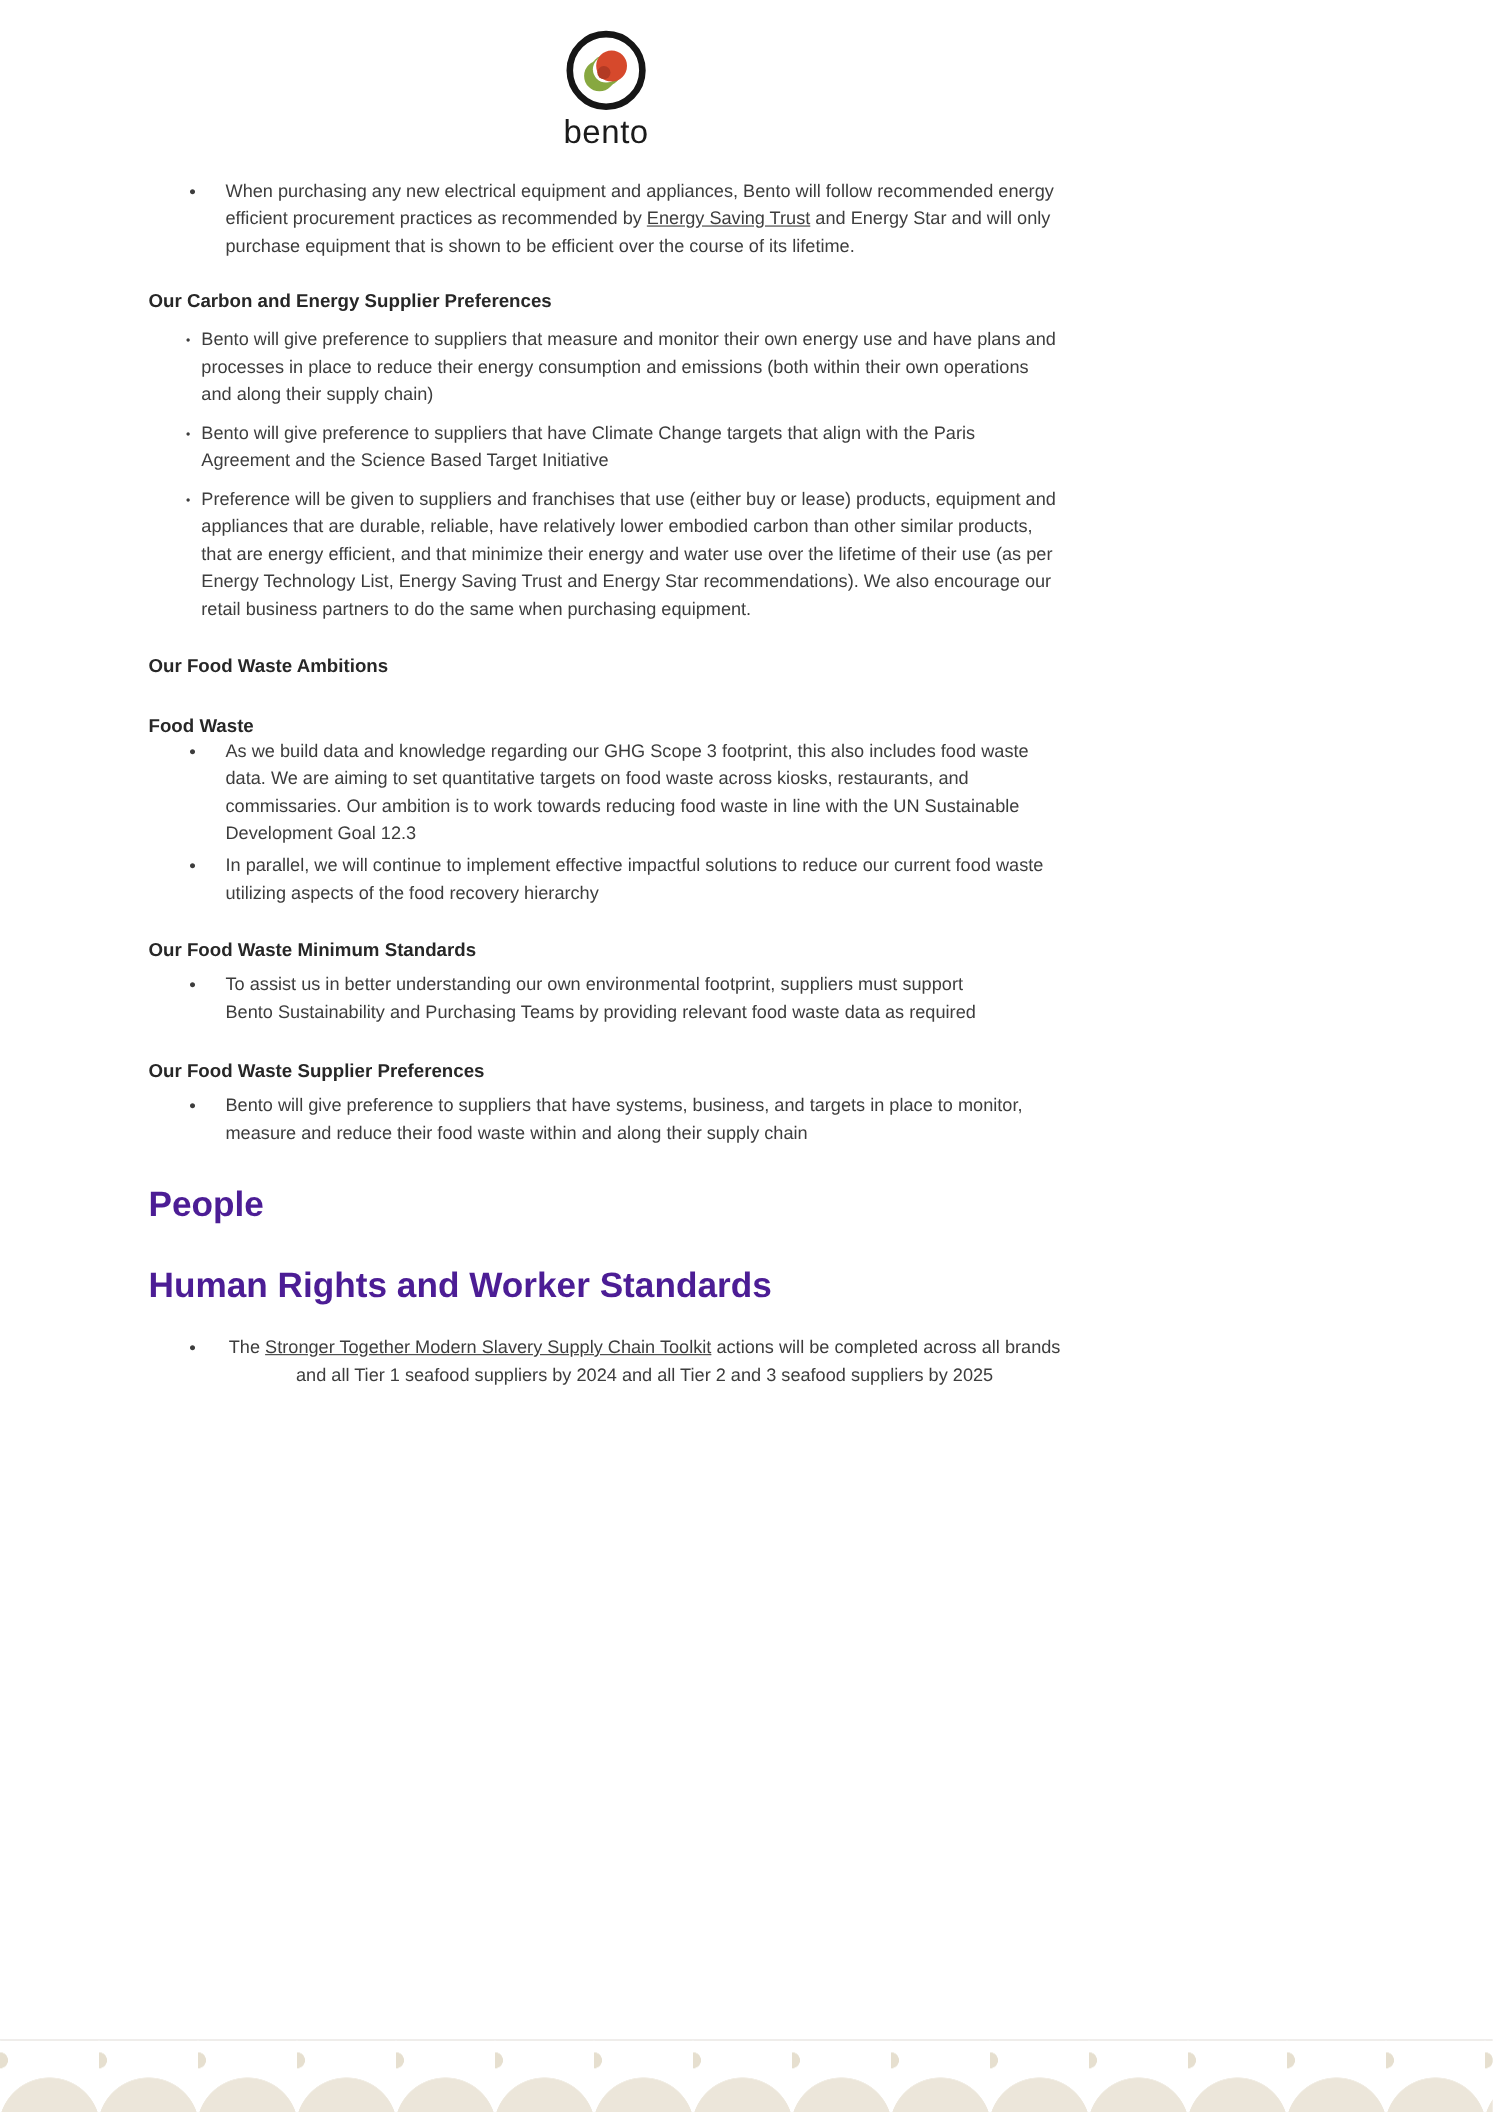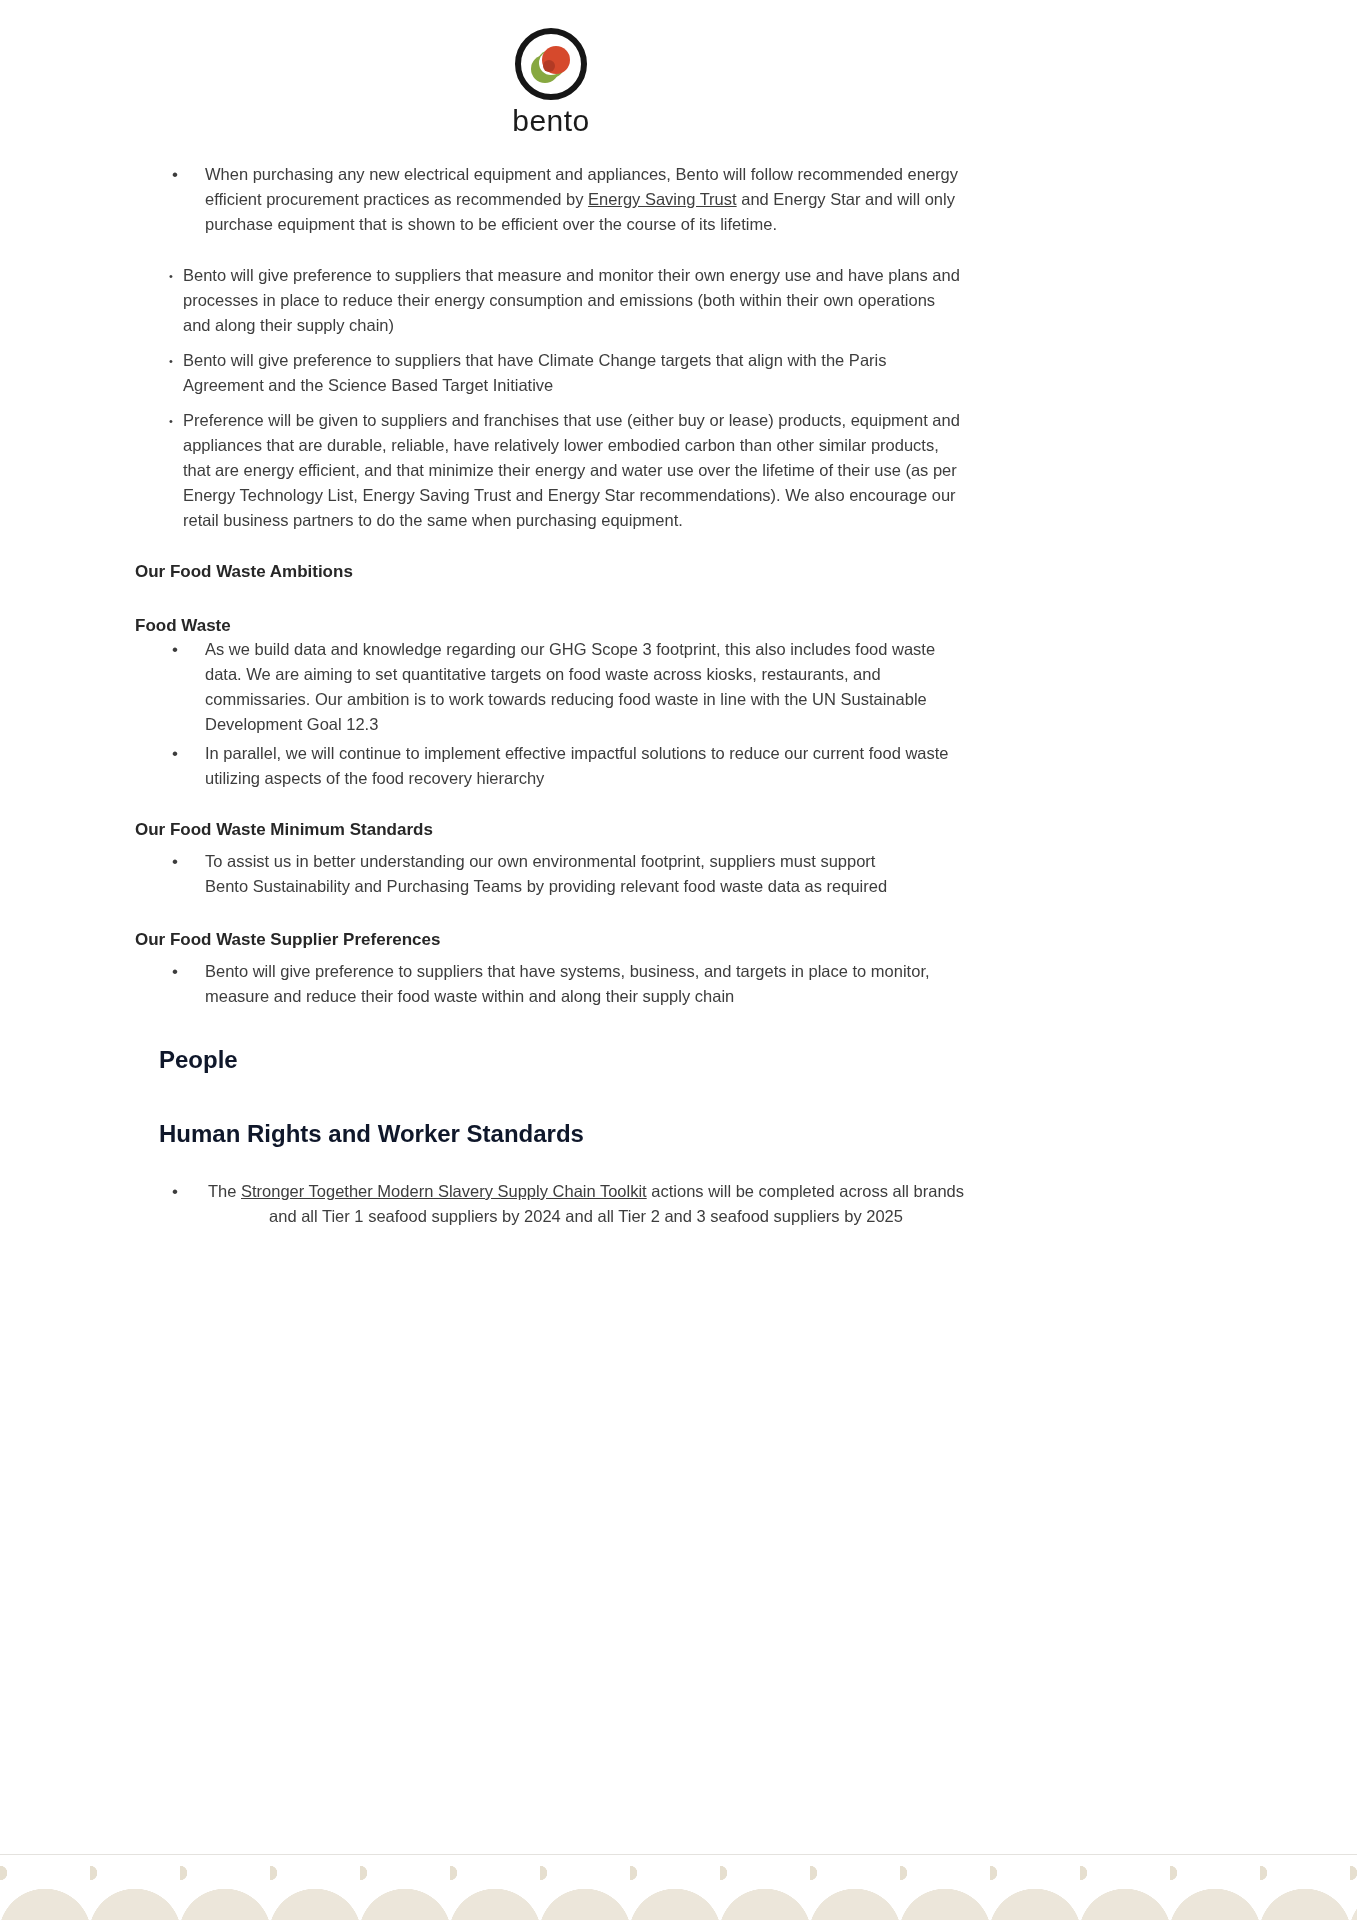--- a/index.html
+++ b/index.html
@@ -15,21 +15,21 @@
   .content { padding-top:24px; padding-left:135px; width:990px; }
   .col { width:832px; }
 
   
   .logo-wrap { width:832px; display:flex; flex-direction:column; align-items:center; margin-bottom:24px; }
   .logo-text { font-size:30px; letter-spacing:0.5px; color:#1b1b1b; margin-top:0px; }
 
   
   .body-txt { font-size:16.5px; line-height:25px; color:#3d3d3d; }
   .section-h { font-size:17px; font-weight:700; color:#272727; line-height:22px; }
-  .big-h { font-size:24px; font-weight:700; color:#0f172a; line-height:30px;margin-left:24px; }
+  .big-h { font-size:32px; font-weight:700; color:#4c1d95; line-height:30px; }
 
   .doclink { color:#3d3d3d; text-decoration:underline; cursor:pointer; }
 
   
   .bullet { display:flex; align-items:flex-start; }
   .marker { display:block; }
   .m-big { flex:0 0 70px; padding-left:37px; }
   .m-big::before { content:"\2022"; font-size:17px; line-height:25px; color:#3d3d3d; }
   .m-small { flex:0 0 48px; padding-left:34px; }
   .m-small::before { content:"\2022"; font-size:11px; line-height:25px; color:#3d3d3d; position:relative; top:-1px; }
@@ -74,20 +74,21 @@
       <div class="logo-text">bento</div>
     </div>
 
     <div class="col body-txt">
 
       <div class="bullet mb10" style="margin-bottom:26px;">
         <span class="marker m-big"></span>
         <span class="btext"><span>When purchasing any new electrical equipment and appliances, Bento will follow recommended energy efficient procurement practices as recommended by </span><a class="doclink">Energy Saving Trust</a><span> and Energy Star and will only purchase equipment that is shown to be efficient over the course of its lifetime.</span></span>
       </div>
 
+      <div class="section-h" style="margin-bottom:12px;">Our Carbon and Energy Supplier Preferences</div>
 
       <div class="bullet mb10">
         <span class="marker m-small"></span>
         <span class="btext">Bento will give preference to suppliers that measure and monitor their own energy use and have plans and processes in place to reduce their energy consumption and emissions (both within their own operations and along their supply chain)</span>
       </div>
       <div class="bullet mb10">
         <span class="marker m-small"></span>
         <span class="btext">Bento will give preference to suppliers that have Climate Change targets that align with the Paris Agreement and the Science Based Target Initiative</span>
       </div>
       <div class="bullet">

